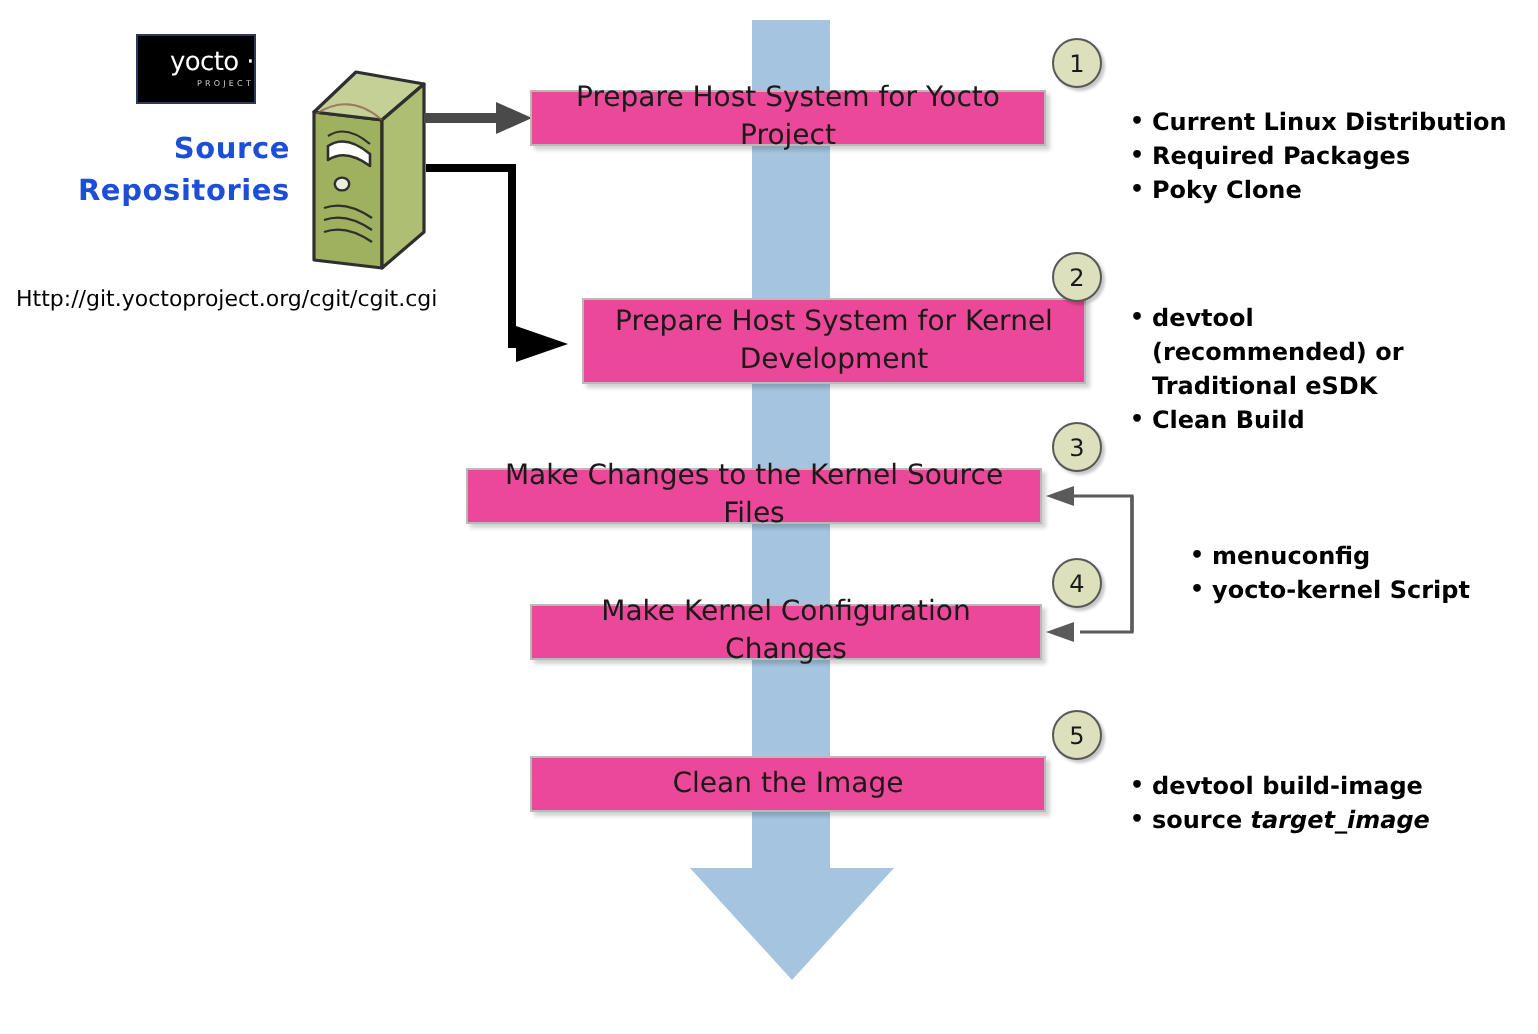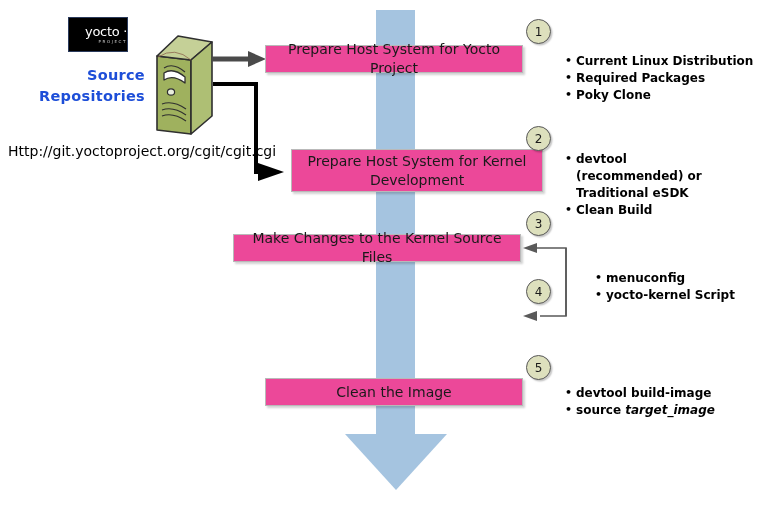--- a/index.html
+++ b/index.html
@@ -58,21 +58,21 @@
     font-weight: bold;
     font-size: 14.5px;
     line-height: 21px;
     color: #1d4ed8;
     letter-spacing: 0.3px;
   }
   .repo-url {
     position: absolute;
     left: 8px;
     top: 143px;
-    font-size: 14px;
+    font-size: 11px;
     color: #000000;
     white-space: nowrap;
   }
 
   
   .server {
     position: absolute;
     left: 133px;
     top: 30px;
     width: 82px;
@@ -261,20 +261,23 @@
     </ul>
   </div>
 
   <div class="pbox" style="left:233px; top:234px; width:288px; height:28px;">
     <span>Make Changes to the Kernel Source Files</span>
   </div>
   <div class="step-circle" style="left:526px; top:211px;">
     <span>3</span>
   </div>
 
+  <div class="pbox" style="left:265px; top:302px; width:256px; height:28px;">
+    <span>Make Kernel Configuration Changes</span>
+  </div>
   <div class="step-circle" style="left:526px; top:279px;">
     <span>4</span>
   </div>
 
   <div class="notes" style="left:582px; top:258px;">
     <ul>
       <li>menuconfig</li>
       <li>yocto-kernel Script</li>
     </ul>
   </div>

